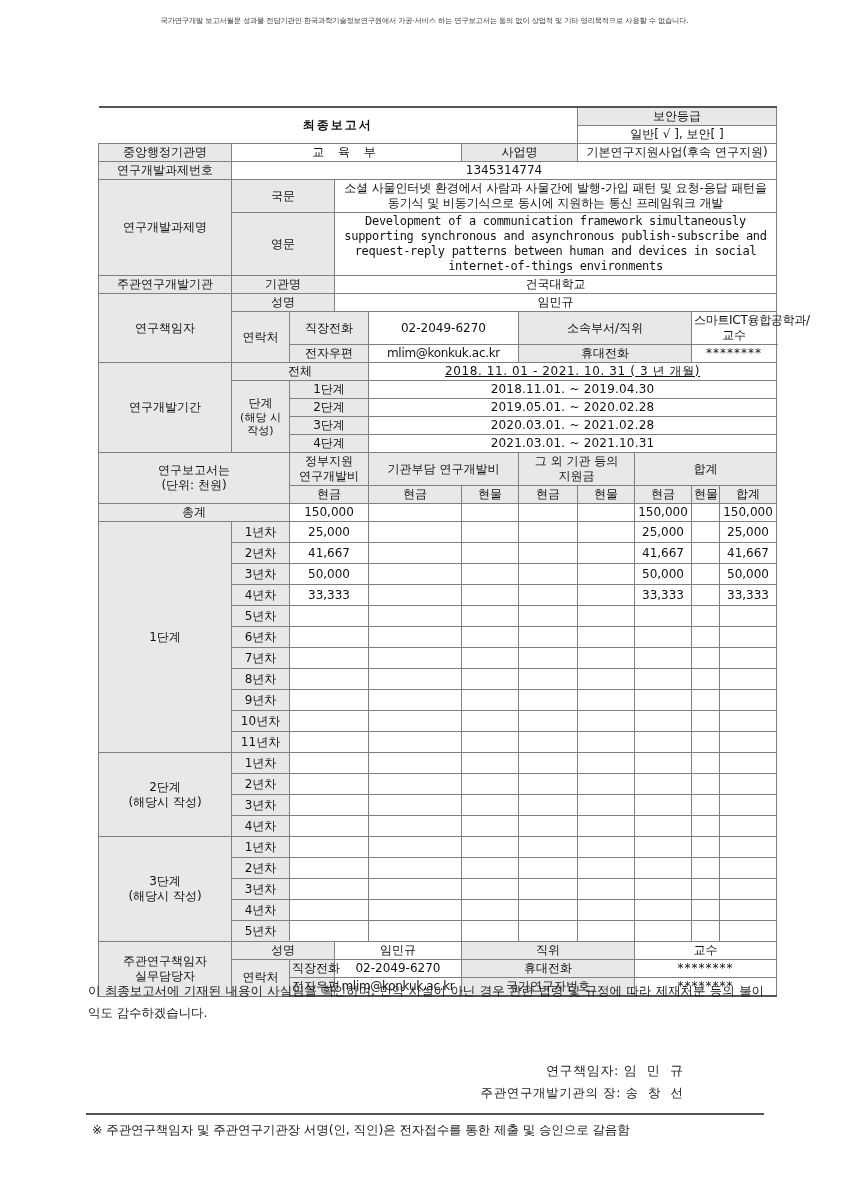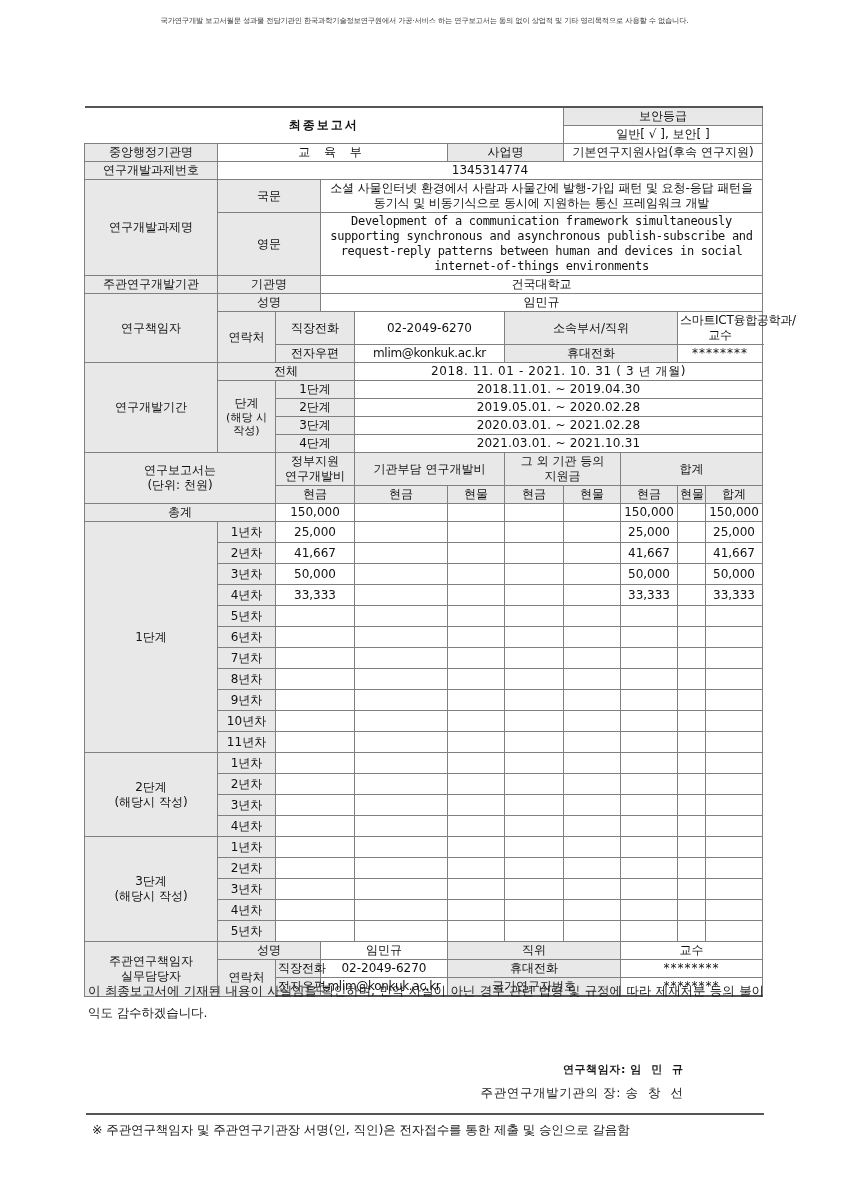--- a/index.html
+++ b/index.html
@@ -31,21 +31,21 @@
     text-align: center;
     font-size: 7.3px;
     letter-spacing: -0.2px;
     color: #3a3a3a;
     font-family: "DejaVu Sans", "Liberation Sans", sans-serif;
   }
 
   
   .sheet {
     position: absolute;
-    left: 84px;
+    left: 98px;
     top: 106px;
     width: 678px;
   }
 
   table.doc {
     width: 678px;
     border-collapse: collapse;
     table-layout: fixed;
   }
   table.doc td {
@@ -90,21 +90,21 @@
   }
   .small-txt { font-size: 10px; }
   .email-txt { font-size: 10px; letter-spacing: -0.3px; }
   .dots { font-size: 9px; letter-spacing: 1px; }
   .dept-txt { font-size: 9.5px; line-height: 1.3; letter-spacing: -0.3px; }
   .num { font-size: 12px; }
   .yr { font-size: 11.5px; }
   .stage-lbl { font-size: 11px; line-height: 1.2; }
   .budget-hdr { font-size: 11.5px; line-height: 1.3; }
   .period-val { font-size: 12px; letter-spacing: 0.2px; }
-  .period-all { font-size: 12px; letter-spacing: 0.6px; }
+  .period-all { font-size: 12px; letter-spacing: 0.6px; text-decoration: underline; }
 
   
   .statement {
     position: absolute;
     left: 88px;
     top: 980px;
     width: 676px;
     font-size: 12.5px;
     line-height: 1.75;
     letter-spacing: -0.1px;
@@ -120,25 +120,24 @@
     letter-spacing: 1.2px;
     padding-right: 22px;
     box-sizing: border-box;
   }
   .sign-1 {
     position: absolute;
     left: 88px;
     top: 1062px;
     width: 676px;
     text-align: right;
-    font-size: 11px;
+    font-size: 13px;
     letter-spacing: 0.6px;
     padding-right: 78px;
     box-sizing: border-box;
-    font-weight: bold;
   }
   .sign-2 {
     position: absolute;
     left: 88px;
     top: 1085px;
     width: 676px;
     text-align: right;
     font-size: 12.5px;
     letter-spacing: 0.6px;
     padding-right: 78px;

